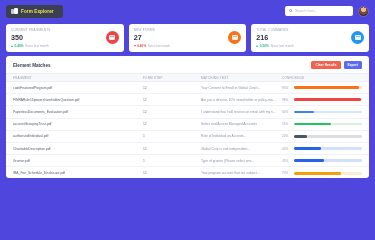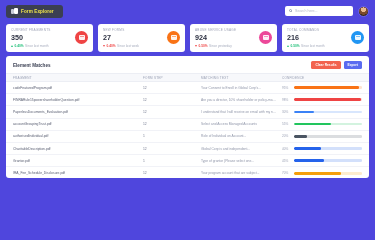--- a/index.html
+++ b/index.html
@@ -186,32 +186,20 @@
       <div class="card-foot">
         <span class="tri down"></span>
         <span class="delta down">0.40%</span>
         <span class="since">Since last week</span>
       </div>
       <div class="card-badge" style="background:#f97316;color:#f97316">
         <span class="badge-glyph"></span>
       </div>
     </div>
 
-    <div class="card">
-      <div class="card-label">ABUSE SERVICE USAGE</div>
-      <div class="card-value">924</div>
-      <div class="card-foot">
-        <span class="tri down"></span>
-        <span class="delta down">0.50%</span>
-        <span class="since">Since yesterday</span>
-      </div>
-      <div class="card-badge" style="background:#ec4899;color:#ec4899">
-        <span class="badge-glyph"></span>
-      </div>
-    </div>
 
     <div class="card">
       <div class="card-label">TOTAL COMMANDS</div>
       <div class="card-value">216</div>
       <div class="card-foot">
         <span class="tri up"></span>
         <span class="delta up">0.50%</span>
         <span class="since">Since last month</span>
       </div>
       <div class="card-badge" style="background:#2196f3;color:#2196f3">

